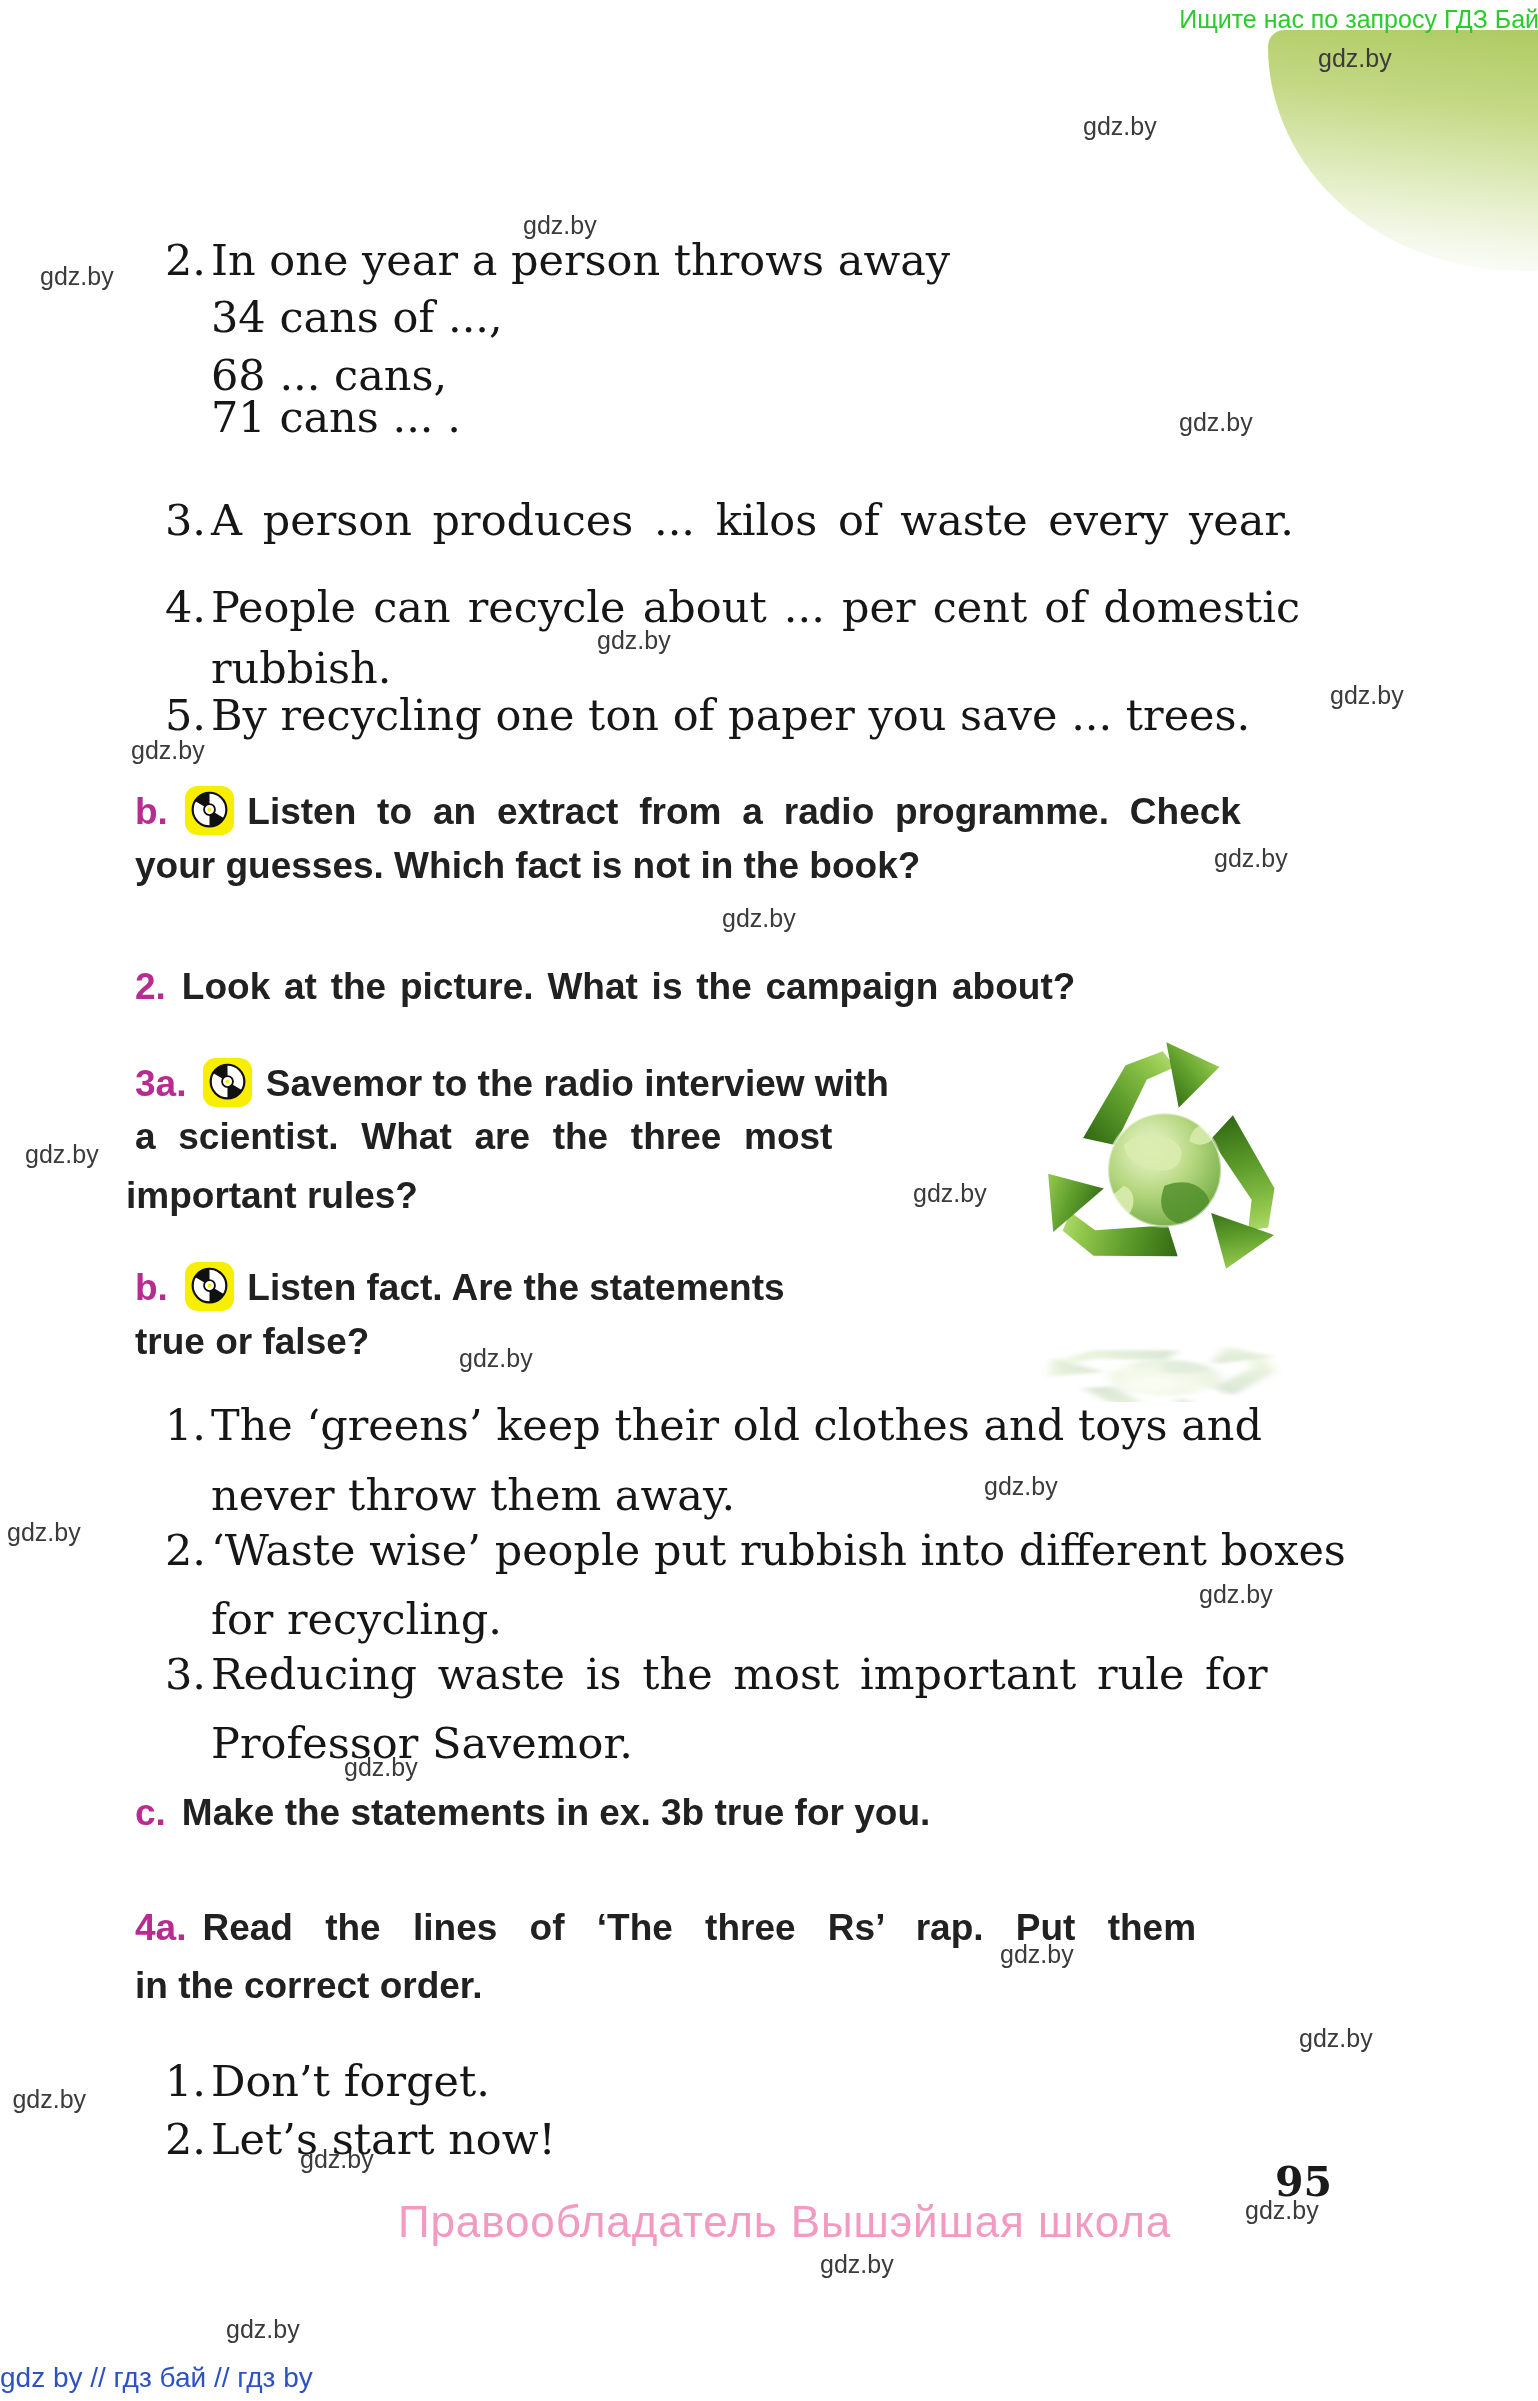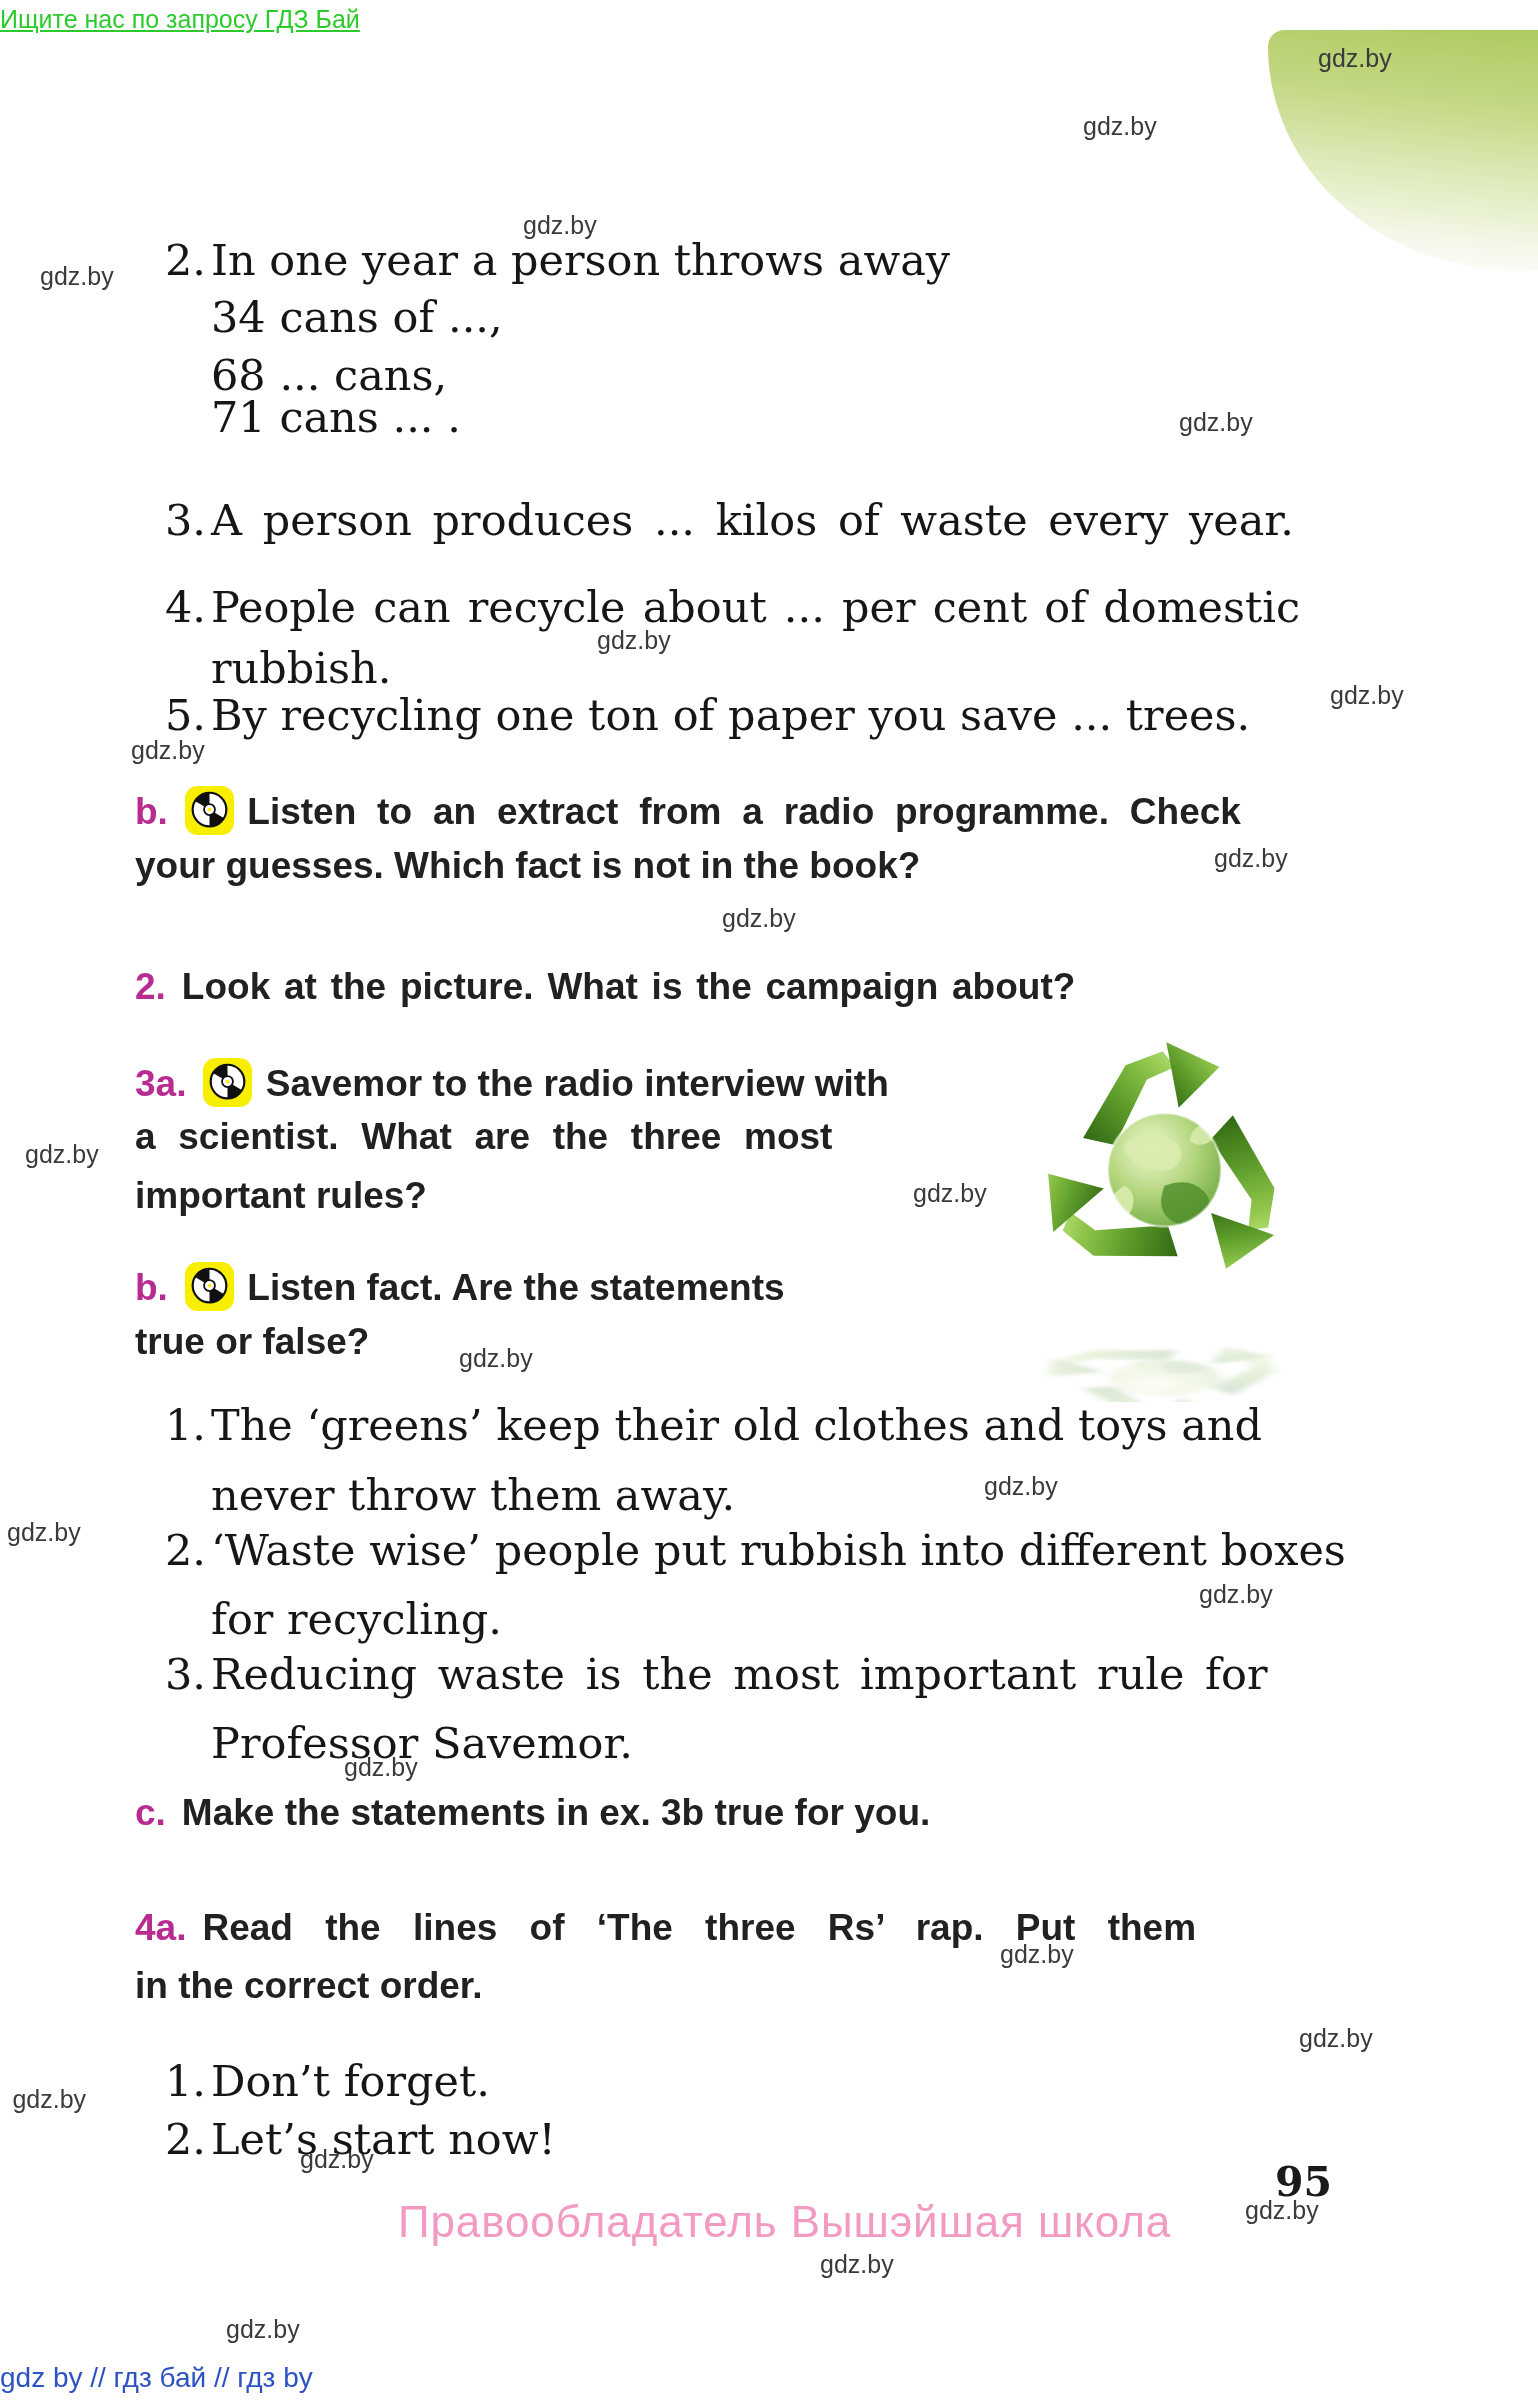--- a/index.html
+++ b/index.html
@@ -5,22 +5,22 @@
   html,body{margin:0;padding:0;}
   body{
     width:1539px;height:2401px;position:relative;background:#ffffff;overflow:hidden;
     font-family:"Liberation Sans",sans-serif;
   }
   .wm{
     position:absolute;font-family:"Liberation Sans",sans-serif;
     font-size:25px;color:#3b3b3b;white-space:nowrap;
   }
   .promo{
-    position:absolute;top:5.3px;left:0;width:100%;text-align:left;
-    font-size:25px;color:#2bcb2b;text-decoration:underline;
+    position:absolute;top:5.3px;left:0;width:100%;text-align:right;
+    font-size:25px;color:#2bcb2b;
   }
   .blob{
     position:absolute;top:30px;right:0;width:271px;height:241px;
     border-radius:17.7px 0 0 100%;
     background:linear-gradient(186deg,#aecb62 0%,#c4d884 30%,#e0ecbf 60%,#f4f8ea 82%,rgba(255,255,255,0) 97%);
   }
   .serifline{
     position:absolute;font-family:"DejaVu Serif","Liberation Serif",serif;
     font-size:43px;color:#161616;white-space:nowrap;line-height:1.12;margin-left:36px;
   }
@@ -117,21 +117,21 @@
   <span class="lab">3a.</span><svg class="cd" viewBox="0 0 56 56">
       <rect x="1" y="1" width="54" height="54" rx="14" fill="#f8ee00"></rect>
       <circle cx="28" cy="27" r="18.5" fill="#ffffff" stroke="#101010" stroke-width="2.4"></circle>
       <path d="M28 27 L28 8.5 A18.5 18.5 0 0 0 12 17.5 Z" fill="#101010"></path>
       <path d="M28 27 L28 45.5 A18.5 18.5 0 0 0 44 36.5 Z" fill="#101010"></path>
       <circle cx="28" cy="27" r="6" fill="#ffffff" stroke="#101010" stroke-width="2"></circle>
       <circle cx="28" cy="27" r="2" fill="#f8ee00"></circle>
     </svg><span>Savemor to the radio interview with</span>
 </div>
 <div class="sansline" style="left:135px;top:1115px;word-spacing:12.4px">a scientist. What are the three most</div>
-<div class="sansline" style="left:135px;top:1174px">important rules?</div>
+<div class="sansline" style="left:126px;top:1174px">important rules?</div>
 
 <svg style="position:absolute;left:991px;top:1012px" width="340" height="390" viewBox="0 0 384 440">
   <defs>
     <linearGradient id="ag" x1="0" y1="1" x2="1" y2="0">
       <stop offset="0" stop-color="#2d6410"></stop>
         <stop offset="0.45" stop-color="#5f9e2c"></stop>
       <stop offset="0.8" stop-color="#93c84d"></stop>
         <stop offset="1" stop-color="#b9e07c"></stop>
     </linearGradient>
     <radialGradient id="gg" cx="0.38" cy="0.32" r="0.85">

